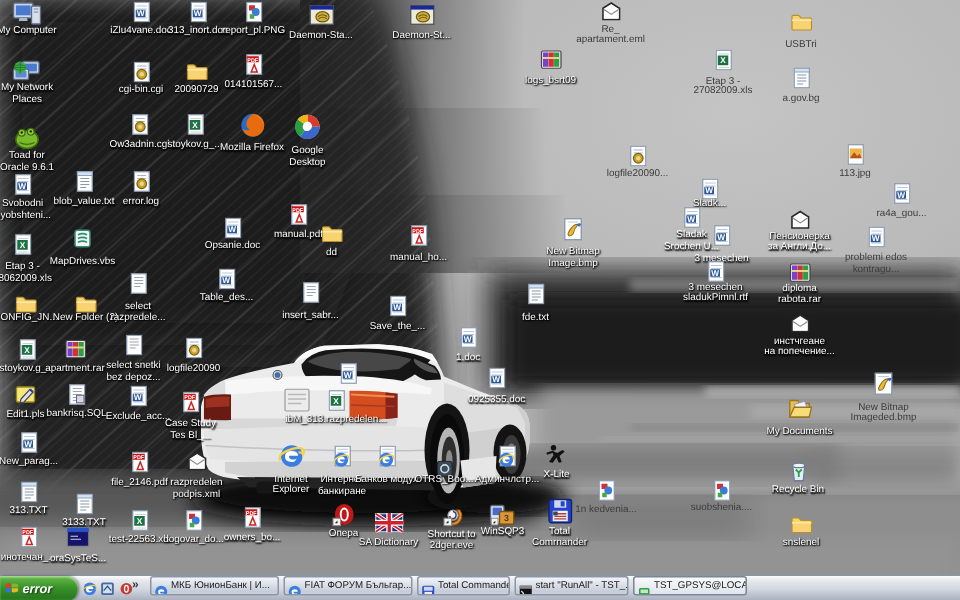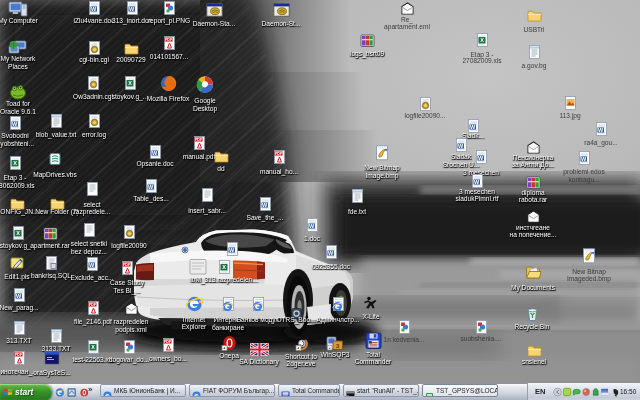--- a/index.html
+++ b/index.html
@@ -751,21 +751,21 @@
       </svg></div>
     <div class="lb" style="left:326px;top:313px">X-Lite</div>
     <div style="position:absolute;left:0;top:383px;width:640px;height:17px;background:linear-gradient(#fdfdfd,#e6e9ee 18%,#d2d7e0 55%,#bcc3cf 80%,#aab2c0);border-top:1px solid #8d95a5;box-sizing:border-box">
 <div style="position:absolute;left:0;top:0;width:52px;height:17px;background:linear-gradient(#6cb94e,#389329 45%,#2a7a20 85%,#358a28);border-radius:0 8px 8px 0;box-shadow:inset 0 1px 1px #a8dc90, 1px 0 2px rgba(0,0,0,0.4)">
 <svg width="10" height="10" style="position:absolute;left:3px;top:3px" viewBox="0 0 13 13">
 <path d="M1 3.2 Q3 2 5.5 2.6 L5.5 6 L1 6 Z" fill="#e03a2a"></path>
           <path d="M6.3 2.8 Q9 2 11.8 3.4 L11.8 6 L6.3 6 Z" fill="#7ab82e"></path>
 <path d="M1 6.8 L5.5 6.8 L5.5 10.2 Q3 10.8 1 9.6 Z" fill="#3a6edf"></path>
           <path d="M6.3 6.8 L11.8 6.8 L11.8 9.4 Q9 11 6.3 10 Z" fill="#e8b820"></path>
 </svg>
-<span style="position:absolute;left:15px;top:3px;font-size:8.5px;font-weight:bold;font-style:italic;color:#fff;text-shadow:1px 1px 1px #1a4a12;font-family:'Liberation Sans',sans-serif">start</span>
+<span style="position:absolute;left:15px;top:3px;font-size:8.5px;font-weight:bold;font-style:italic;color:#fff;text-shadow:1px 1px 1px #1a4a12;font-family:'Liberation Sans',sans-serif">error</span>
 </div>
 <svg width="37" height="11" viewBox="0 0 44 13" style="position:absolute;left:54px;top:3px">
 <circle cx="7" cy="6.5" r="5" fill="#3a7edf"></circle>
         <path d="M4 6.8 Q4 4.4 7 4.4 Q9.6 4.4 9.8 6.6 L5.8 6.6 Q5.9 8.2 7.4 8.3 Q8.6 8.4 9.4 7.7 Q8.7 9.4 6.9 9.4 Q4 9.3 4 6.8 Z" fill="#fff"></path>
 <path d="M1.6 8.6 Q1 7 3 5.8 Q5 4.4 8.2 3.9 Q11.4 3.5 12.2 4.8 Q12.8 5.8 11.6 7.2" stroke="#f6d24a" stroke-width="0.9" fill="none"></path>
 <rect x="16" y="1.5" width="10" height="10" rx="1.5" fill="#4a6a9e"></rect>
         <rect x="17.5" y="3" width="7" height="7" fill="#cfe0f5"></rect>
         <path d="M18 8 L21 4.5 L24 8" stroke="#33527d" stroke-width="1" fill="none"></path>
 <circle cx="36" cy="6.5" r="4.6" fill="#c43a30"></circle>
         <ellipse cx="36" cy="6.5" rx="2" ry="3.2" fill="#fff"></ellipse>
@@ -803,31 +803,12 @@
         </svg></div>
       <span style="position:absolute;left:13px;top:1.5px;font-size:6.5px;color:#1a1a1a;white-space:nowrap;font-family:'Liberation Sans',sans-serif">start "RunAll" - TST_...</span>
     </div>
     <div style="position:absolute;left:422px;top:384px;width:76px;height:13px;background:linear-gradient(#fafbfd,#eef1f5 40%,#dfe4ec);border:1px solid #7d8694;border-radius:2px;box-sizing:border-box;overflow:hidden">
       <div style="position:absolute;left:2px;top:1px"><svg width="9" height="9" viewBox="0 0 9 9">
           <rect x="1" y="2" width="7" height="6" rx="1" fill="#2f9e3f"></rect>
           <rect x="2" y="3" width="5" height="2.4" fill="#bfe8c4"></rect>
         </svg></div>
       <span style="position:absolute;left:13px;top:1.5px;font-size:6.5px;color:#1a1a1a;white-space:nowrap;font-family:'Liberation Sans',sans-serif">TST_GPSYS@LOCAL10</span>
     </div>
-    <div style="position:absolute;left:527px;top:383px;width:113px;height:17px;background:linear-gradient(#f2f4f8,#dde2ea 40%,#c4cbd7 85%,#ccd2dc);border-left:1px solid #98a0af;box-sizing:border-box">
-<span style="position:absolute;left:7px;top:4px;font-size:7.5px;color:#222;font-weight:bold">EN</span>
-<svg width="62" height="10" viewBox="0 0 66 11" style="position:absolute;left:24px;top:3.5px">
-<circle cx="5" cy="5.5" r="4.2" fill="#cfd4dc" stroke="#8a93a3" stroke-width="0.8"></circle>
-        <path d="M6.5 3.5 L4 5.5 L6.5 7.5" stroke="#667" stroke-width="1" fill="none"></path>
-<rect x="11.5" y="1.5" width="8" height="8" rx="1.5" fill="#a8d84a" stroke="#5a8a1a" stroke-width="0.7"></rect>
-<path d="M22 5.5 Q22 2.5 26 2.5 Q30 2.5 30 5 Q30 7.5 26.5 7.5 L24.5 7.5 L22.8 9 Z" fill="#4ab84a" stroke="#1a7a1a" stroke-width="0.7"></path>
-<circle cx="36.5" cy="5.5" r="4" fill="#c46a5a"></circle>
-        <circle cx="35.2" cy="4.5" r="1.4" fill="#e8a89a"></circle>
-<path d="M45 4 Q45 1.8 47 1.8 Q49 1.8 49 4 L49.6 4 L49.6 9 L44.4 9 L44.4 4 Z" fill="#3aa84a" stroke="#1a6a2a" stroke-width="0.7"></path>
-<rect x="53" y="2" width="7.5" height="7" fill="#2a5ad0"></rect>
-        <path d="M53 3.5 h7.5 M53 5 h7.5" stroke="#9ab" stroke-width="0.7"></path>
-        <rect x="53" y="6" width="7.5" height="3" fill="#e8e8f0"></rect>
-</svg>
-<svg width="8" height="9" viewBox="0 0 9 10" style="position:absolute;left:84px;top:4.5px">
-        <path d="M2 1 Q6 0.5 7 4 Q7.6 7 5 8.5 L5.5 9.5 L3 9 L3.8 7.5 Q1.4 6.5 1.6 3.5 Q1.7 1.5 2 1 Z" fill="#222"></path>
-      </svg>
-<span style="position:absolute;left:92px;top:4.5px;font-size:6.5px;color:#111">16:50</span>
-</div>
   </div>
 </body></html>

